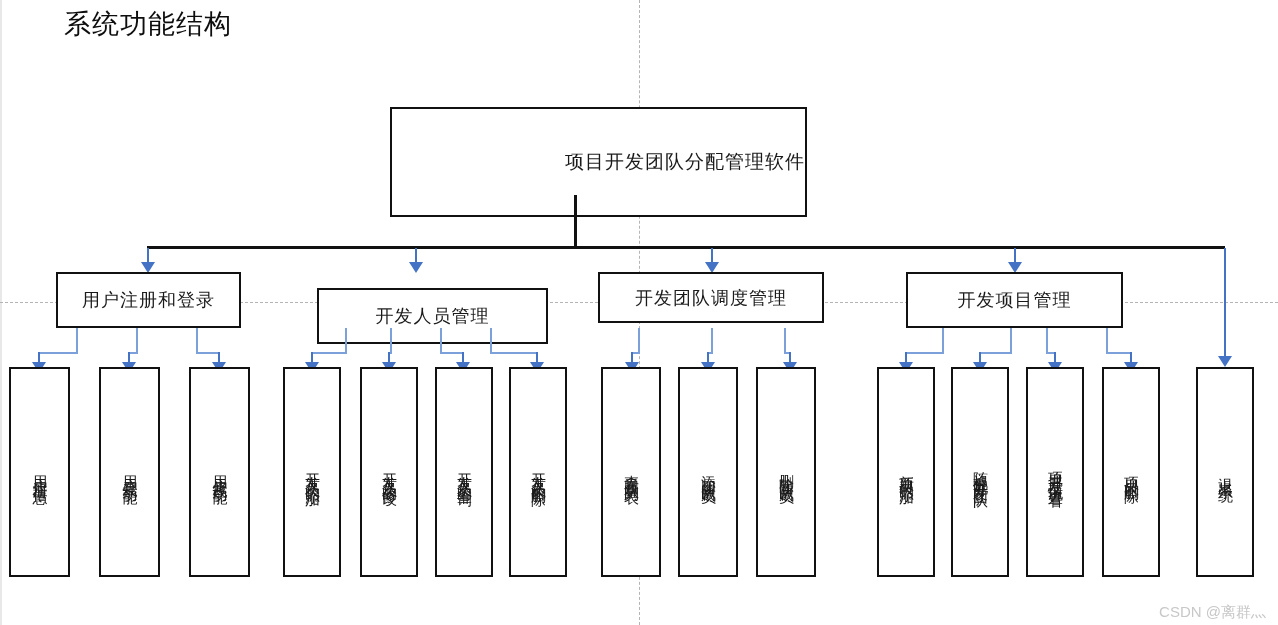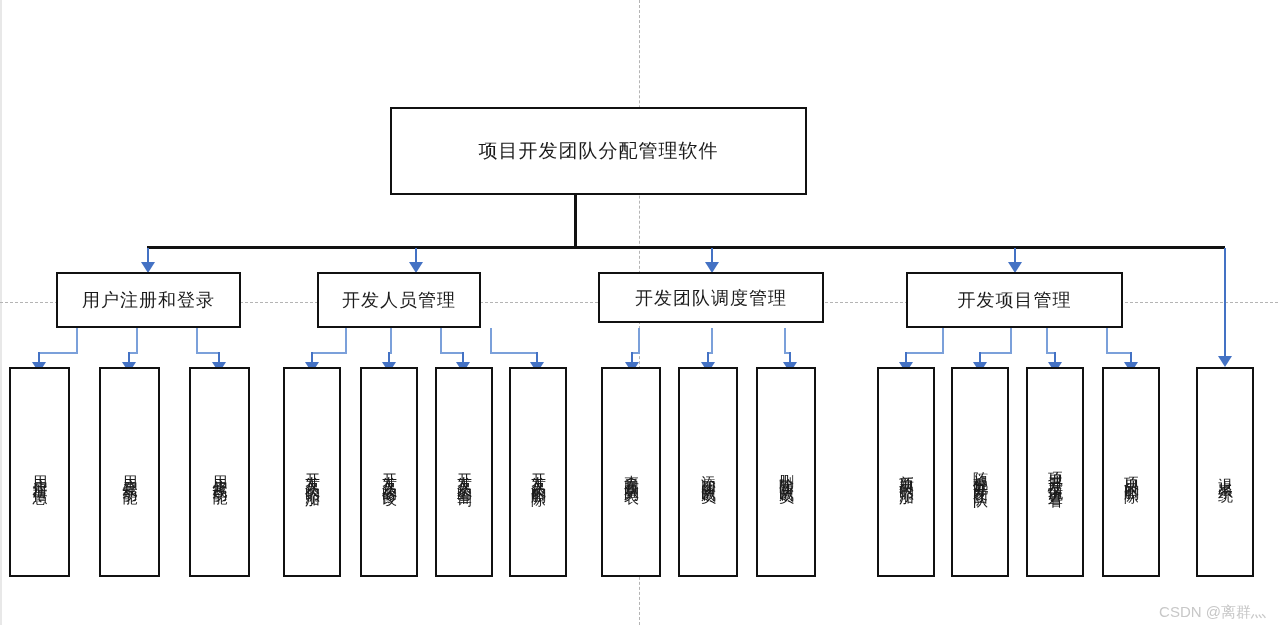--- a/index.html
+++ b/index.html
@@ -130,22 +130,23 @@
 </head>
 <body>
 
 <div id="canvas">
 
   <div class="edge-left"></div>
 
   <div class="guide-h" style="top:302px;"></div>
   <div class="guide-v" style="left:639px;"></div>
 
-
-  <div class="node root" style="left:390px; top:107px; width:417px; height:88px;">
+  <div id="title">系统功能结构</div>
+
+  <div class="node root" style="left:390px; top:107px; width:417px; height:110px;justify-content:flex-end;">
     <span>项目开发团队分配管理软件</span>
   </div>
 
   <div class="trunk-v" style="left:574px; top:195px; width:3px; height:53px;"></div>
   <div class="trunk-h" style="left:147px; top:246px; width:1078px; height:3px;"></div>
 
   <div class="lnk-v" style="left:147px; top:248px; height:16px;"></div>
   <div class="arrow" style="left:141px; top:262px;"></div>
 
   <div class="lnk-v" style="left:415px; top:248px; height:16px;"></div>
@@ -157,21 +158,21 @@
   <div class="lnk-v" style="left:1014px; top:248px; height:16px;"></div>
   <div class="arrow" style="left:1008px; top:262px;"></div>
 
   <div class="lnk-v" style="left:1224px; top:248px; height:110px;"></div>
   <div class="arrow" style="left:1218px; top:356px;"></div>
 
   <div class="node lvl2" style="left:56px; top:272px; width:185px; height:56px;">
     <span>用户注册和登录</span>
   </div>
 
-  <div class="node lvl2" style="left:317px; top:272px; width:164px; height:56px;">
+  <div class="node lvl2" style="left:317px; top:288px; width:231px; height:56px;">
     <span>开发人员管理</span>
   </div>
 
   <div class="node lvl2" style="left:598px; top:272px; width:226px; height:51px;">
     <span>开发团队调度管理</span>
   </div>
 
   <div class="node lvl2 big" style="left:906px; top:272px; width:217px; height:56px;">
     <span>开发项目管理</span>
   </div>

